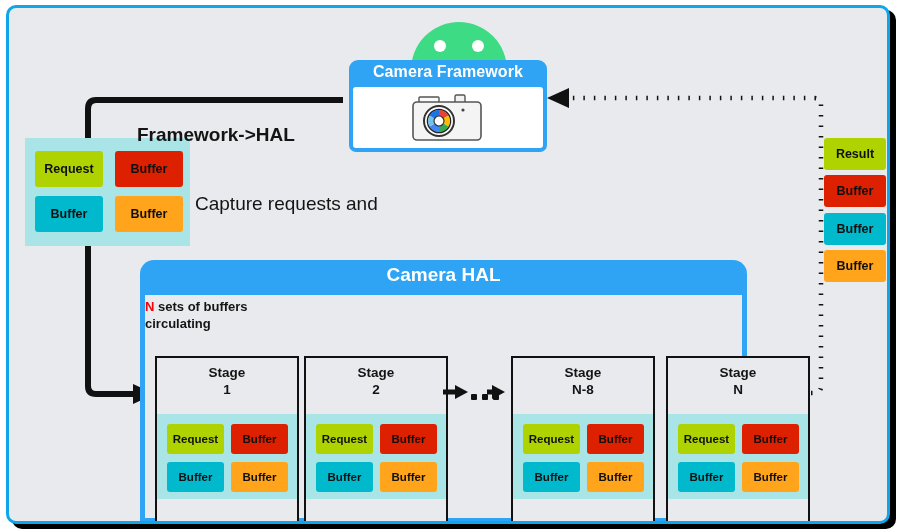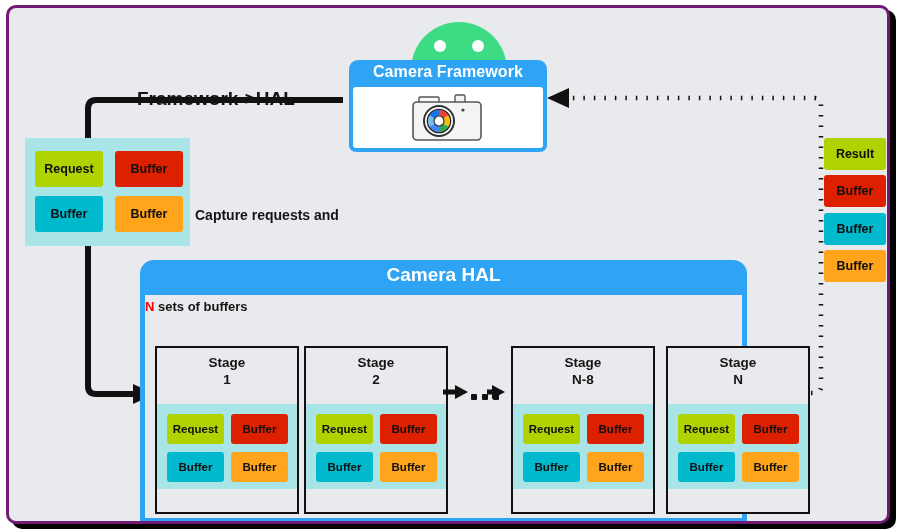--- a/index.html
+++ b/index.html
@@ -31,21 +31,21 @@
     background: #000000;
     border-radius: 10px;
   }
   .slide {
     position: absolute;
     left: 6px;
     top: 5px;
     width: 884px;
     height: 519px;
     background: #e8eaed;
-    border: 3px solid #701a75;
+    border: 3px solid #0ea5e9;
     border-radius: 10px;
     box-sizing: border-box;
     overflow: hidden;
   }
 
   
   .android {
     position: absolute;
     left: 398px;
     top: -34px;
@@ -91,30 +91,31 @@
   }
 
   
   .big-label {
     position: absolute;
     font-size: 19px;
     font-weight: 700;
     color: #141414;
     white-space: nowrap;
     z-index: 7;
+    margin-top: 36px;
   }
   #lbl-fw-hal { left: 128px; top: 80px; }
   #lbl-hal-fw { left: 592px; top: 80px; }
 
   .note-label {
     position: absolute;
     left: 186px;
-    top: 198px;
-    font-size: 14px;
-    font-weight: 700;
+    top: 183px;
+    font-size: 19px;
+    font-weight: 400;
     color: #141414;
     line-height: 1.32;
     z-index: 7;
   }
 
   
   .chip {
     position: absolute;
     display: flex;
     align-items: center;
@@ -197,21 +198,21 @@
     font-size: 13px;
     font-weight: 700;
     color: #141414;
     line-height: 1.28;
   }
   .hal-note .n { color: #ff0000; }
 
   
   .stage {
     position: absolute;
-    top: 338px;
+    top: 348px;
     width: 144px;
     height: 168px;
     background: #e8eaed;
     border: 2px solid #111111;
     z-index: 5;
     box-sizing: border-box;
   }
   .stage-title {
     position: absolute;
     left: 0;
@@ -336,20 +337,21 @@
       <div class="chip c-red" style="top:37px;">Buffer</div>
       <div class="chip c-teal" style="top:75px;">Buffer</div>
       <div class="chip c-orange" style="top:112px;">Buffer</div>
     </div>
 
     <div class="hal-box">
       <div class="hal-title">Camera HAL</div>
       <div class="hal-body">
         <div class="hal-note">
           <div><span class="n">N</span><span> sets of buffers</span></div>
+          <div>circulating</div>
         </div>
       </div>
     </div>
 
     <div class="stage" id="stage-1">
       <div class="stage-title">
         <div>Stage</div>
         <div>1</div>
       </div>
       <div class="stage-chipwrap">

